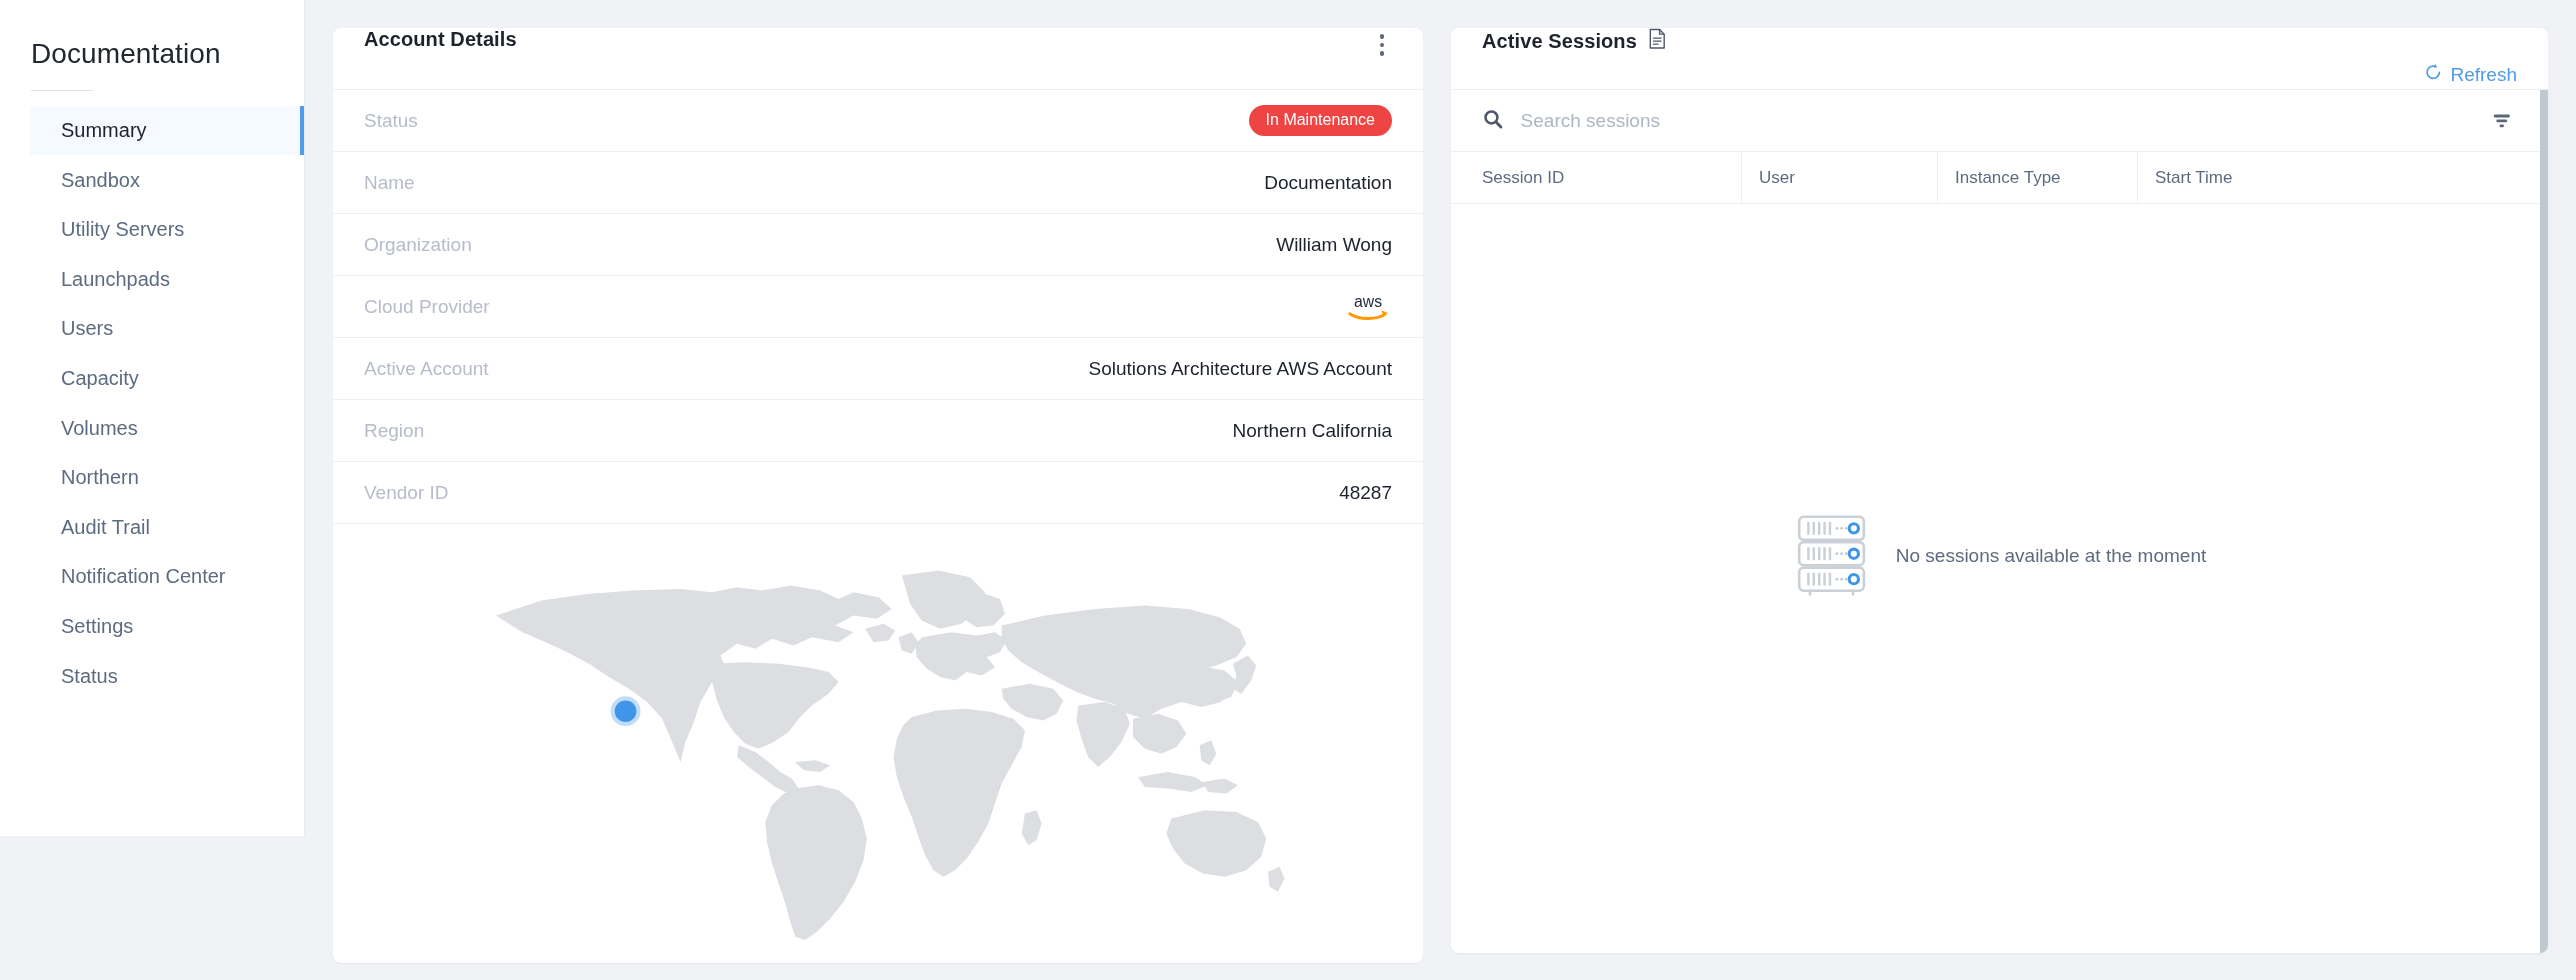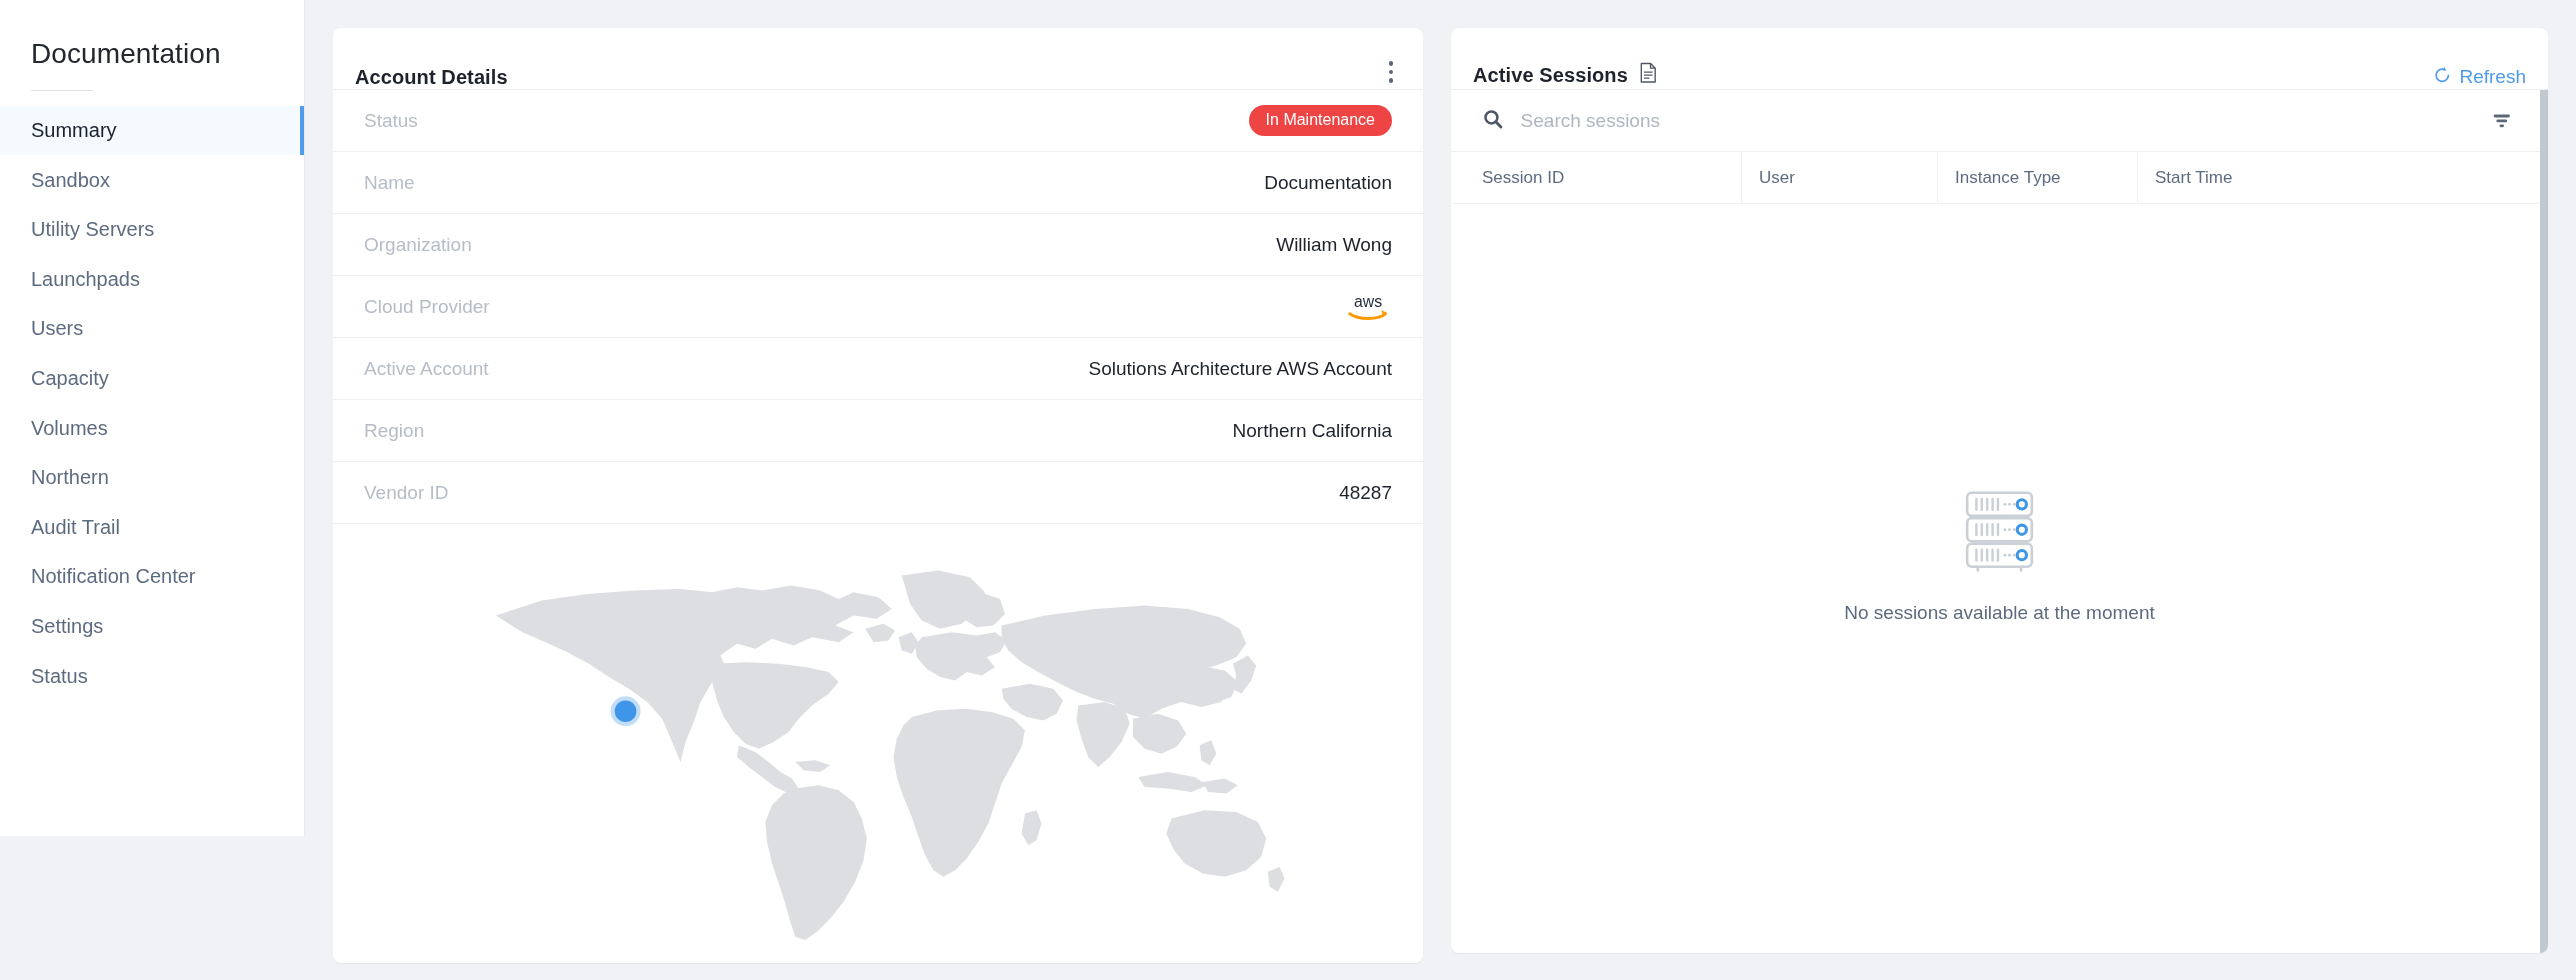--- a/index.html
+++ b/index.html
@@ -42,21 +42,21 @@
     line-height: 34px;
   }
 
   .sidebar-divider {
     width: 62px;
     height: 0.8px;
     background: #dfe3e8;
     margin: 18.5px 0 15.4px 31px;
   }
 
-  .nav-list { list-style: none; }
+  .nav-list { list-style: none; padding-left: 30px; }
 
   .nav-item {
     position: relative;
     font-size: 20px;
     color: #5d6b80;
     padding: 12.3px 31px 12.3px 31px;
     line-height: 25px;
     cursor: pointer;
     white-space: nowrap;
   }
@@ -96,23 +96,23 @@
 
   
   .card-account {
     width: 1090px;
     flex: 0 0 1090px;
   }
 
   .card-header {
     height: 62px;
     display: flex;
-    align-items: flex-end;
+    align-items: flex-start;
     justify-content: space-between;
-    padding: 0 22px;
+    padding: 0 31px;
     border-bottom: 0.8px solid #edeff2;
   }
 
   .card-title {
     font-size: 20px;
     font-weight: 700;
     color: #1d222c;
     letter-spacing: 0.1px;
     display: flex;
     align-items: center;
@@ -237,21 +237,21 @@
   }
   .th:first-child { padding-left: 31px; }
   .th.col-0 { width: 291px; flex: 0 0 291px; }
   .th.col-1 { width: 196px; flex: 0 0 196px; }
   .th.col-2 { width: 200px; flex: 0 0 200px; }
   .th.col-3 { flex: 1; border-right: none; }
 
   .empty-state {
     flex: 1;
     display: flex;
-    flex-direction: column;
+    flex-direction: row;
     align-items: center;
     justify-content: center;
     gap: 26px;
     padding-bottom: 46px;
   }
 
   .empty-text {
     font-size: 19px;
     color: #5d6b80;
   }

